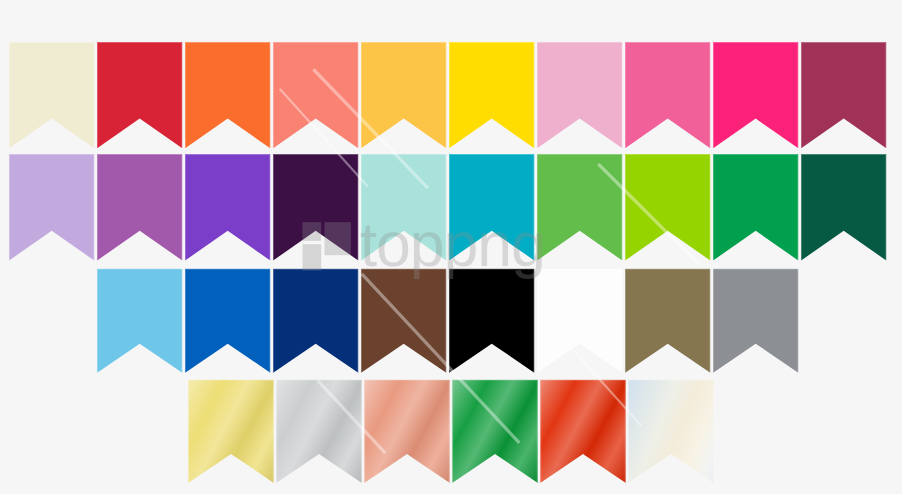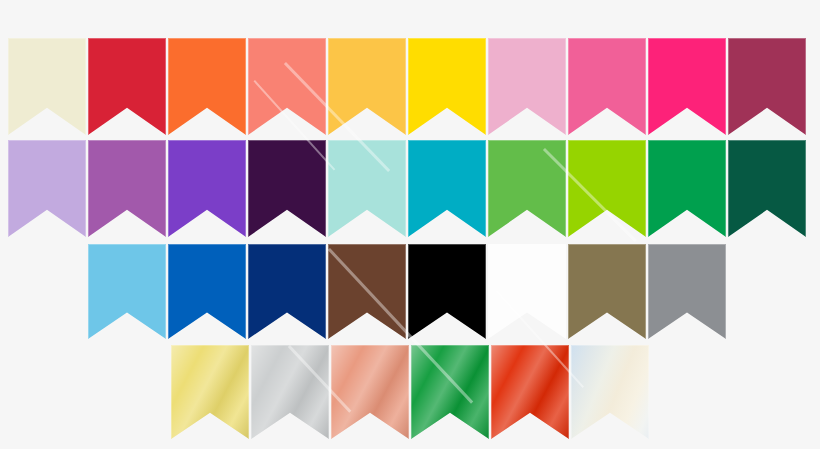--- a/index.html
+++ b/index.html
@@ -138,14 +138,22 @@
       </div>
     </div>
 
   <div class="streak" style="left:286px; top:62px; width:150px; height:3px; transform:rotate(46deg);"></div>
   <div class="streak" style="left:255px; top:80px; width:120px; height:2px; transform:rotate(48deg);"></div>
   <div class="streak" style="left:545px; top:148px; width:130px; height:3px; transform:rotate(45deg);"></div>
   <div class="streak" style="left:330px; top:248px; width:210px; height:3px; transform:rotate(47deg);"></div>
   <div class="streak" style="left:497px; top:290px; width:130px; height:2px; transform:rotate(48deg);"></div>
   <div class="streak" style="left:290px; top:345px; width:90px; height:3px; transform:rotate(47deg);"></div>
 
+  <div id="watermark">
+    <span class="wm-logo">
+      <i class="b1"></i>
+        <i class="b2"></i>
+        <i class="b3"></i>
+    </span>
+    <span class="wm-text">toppng</span>
+  </div>
 
 </div>
 
 </body></html>

